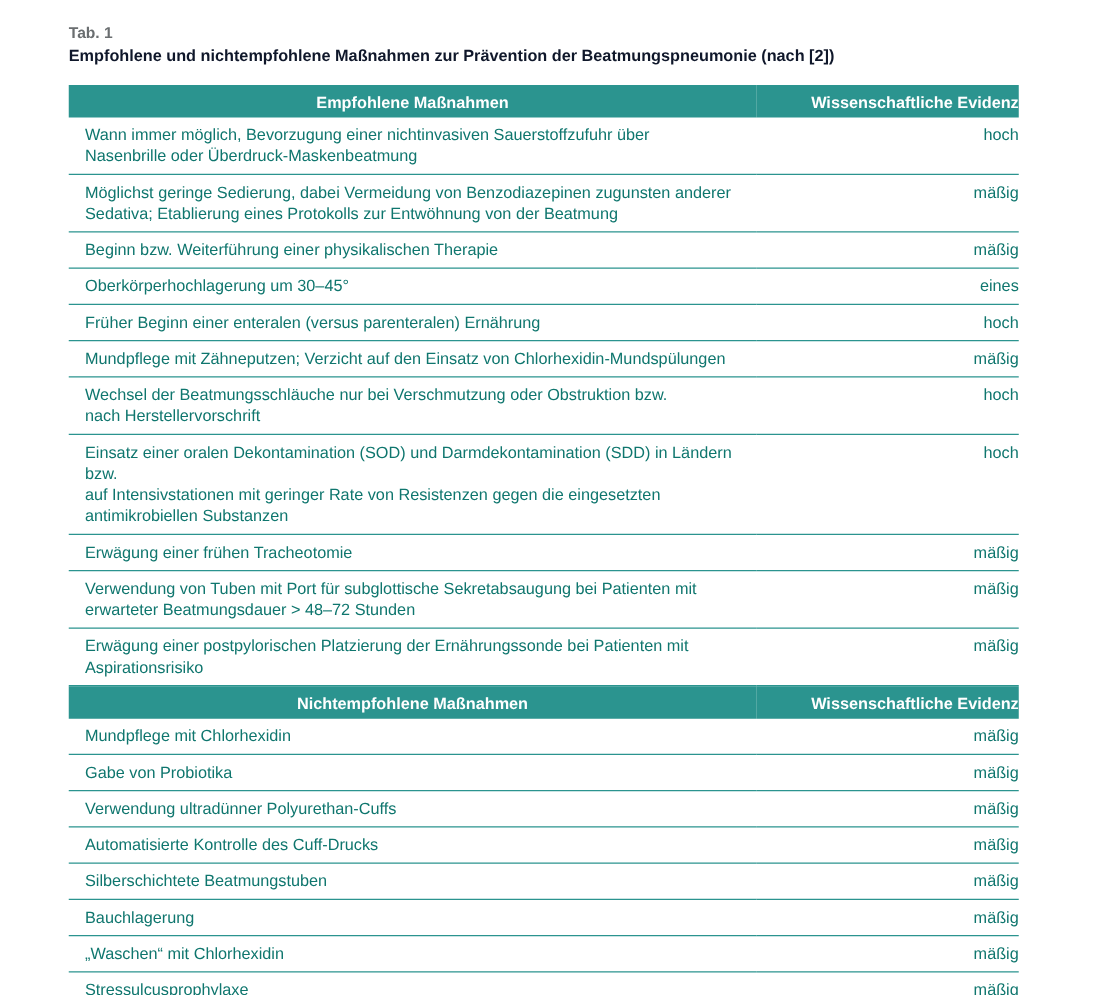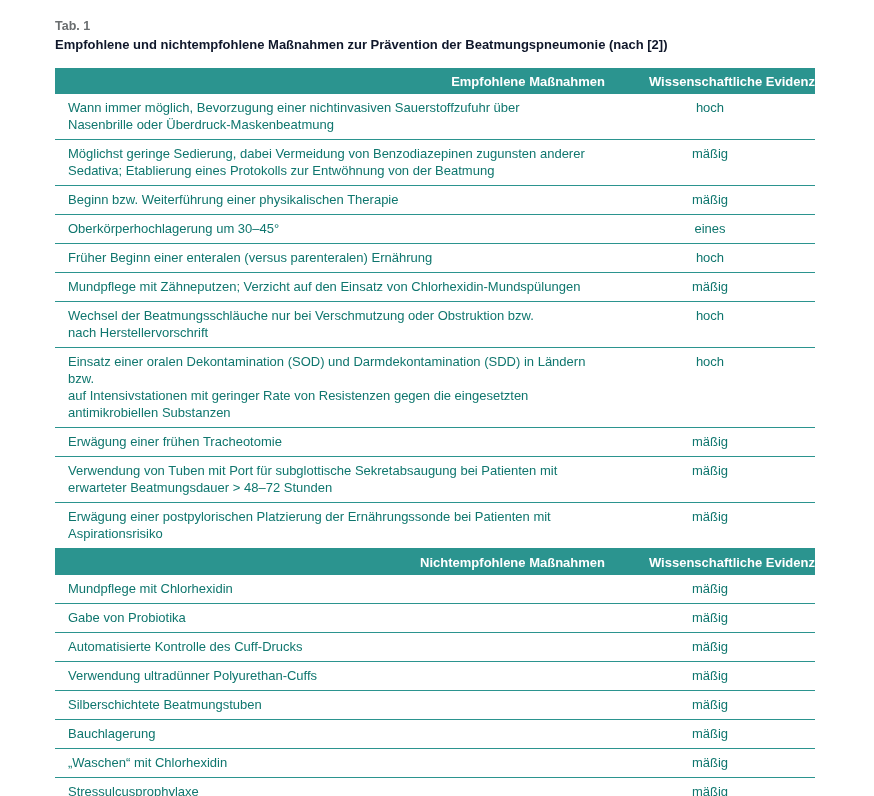--- a/index.html
+++ b/index.html
@@ -36,35 +36,35 @@
   col.evidence-col { width: 210px; }
   tr.section-header th {
     background: #2b948f;
     color: #ffffff;
     font-size: 13px;
     font-weight: bold;
     height: 26px;
     padding: 0;
     vertical-align: middle;
   }
-  th.measure-h  { text-align: right;  padding-left: 13px; }
+  th.measure-h  { text-align: center;  padding-left: 13px; }
   th.evidence-h { text-align: right; padding-right: 13px; }
   tr.data-row td {
     font-size: 13px;
     color: #0f766e;
     vertical-align: top;
     border-bottom: 1px solid #2b948f;
     line-height: 17px;
   }
   td.measure {
     padding: 5px 10px 6px 13px;
     white-space: pre-line;
   }
   td.evidence {
-    text-align: center;
+    text-align: right;
     padding: 5px 0 6px 0;
   }
 </style>
 </head>
 <body>
 
 <div class="page">
   <div class="tab-number">Tab. 1</div>
   <div class="table-title">Empfohlene und nichtempfohlene Maßnahmen zur Prävention der Beatmungspneumonie (nach [2])</div>
 
@@ -135,25 +135,25 @@
         </tr>
         <tr class="data-row">
           <td class="measure">Mundpflege mit Chlorhexidin</td>
           <td class="evidence">mäßig</td>
         </tr>
         <tr class="data-row">
           <td class="measure">Gabe von Probiotika</td>
           <td class="evidence">mäßig</td>
         </tr>
         <tr class="data-row">
-          <td class="measure">Automatisierte Kontrolle des Cuff-Drucks</td>
+          <td class="measure">Verwendung ultradünner Polyurethan-Cuffs</td>
           <td class="evidence">mäßig</td>
         </tr>
         <tr class="data-row">
-          <td class="measure">Verwendung ultradünner Polyurethan-Cuffs</td>
+          <td class="measure">Automatisierte Kontrolle des Cuff-Drucks</td>
           <td class="evidence">mäßig</td>
         </tr>
         <tr class="data-row">
           <td class="measure">Silberschichtete Beatmungstuben</td>
           <td class="evidence">mäßig</td>
         </tr>
         <tr class="data-row">
           <td class="measure">Bauchlagerung</td>
           <td class="evidence">mäßig</td>
         </tr>

